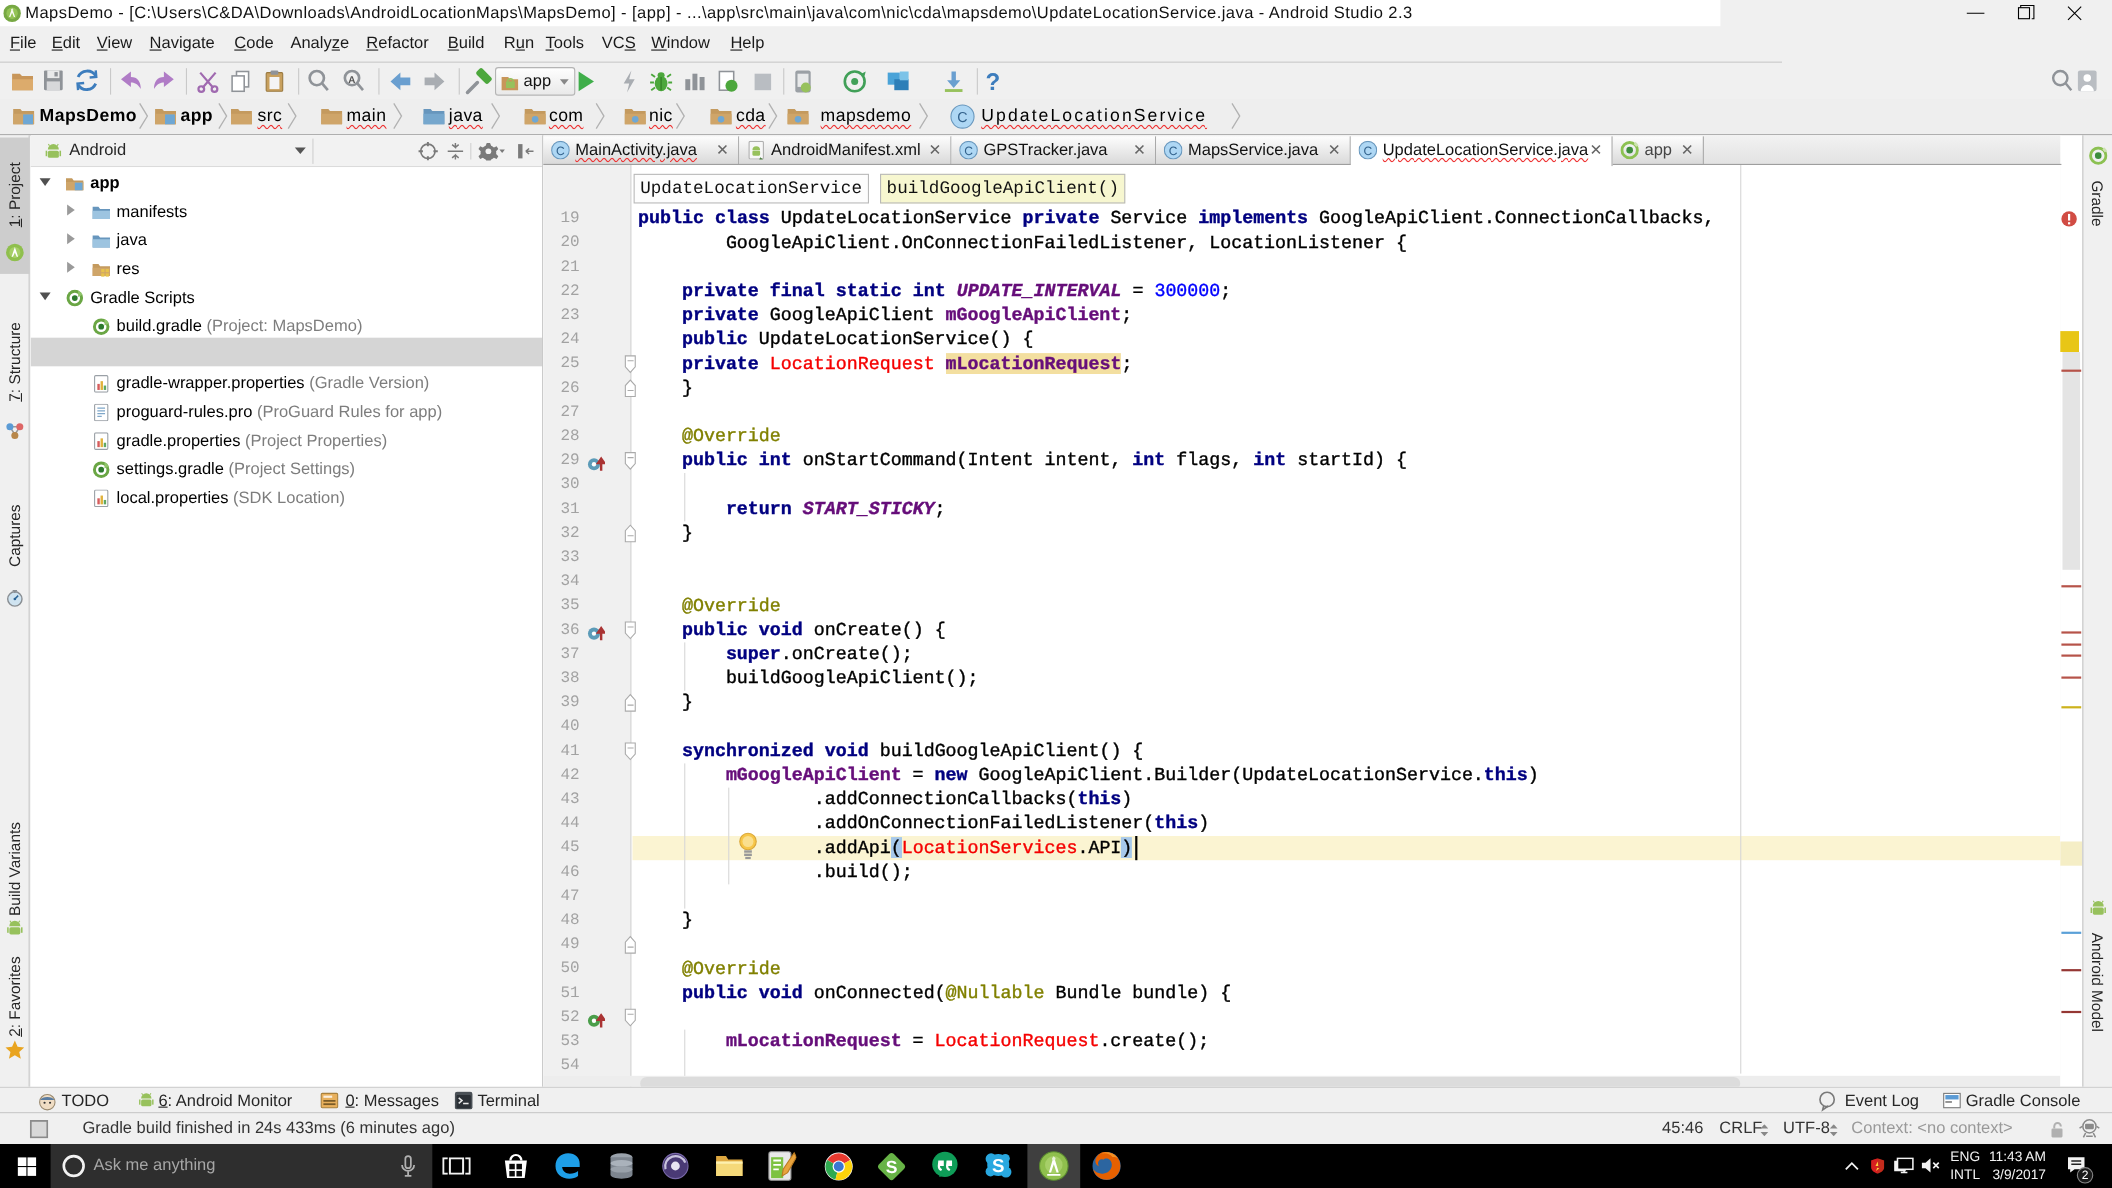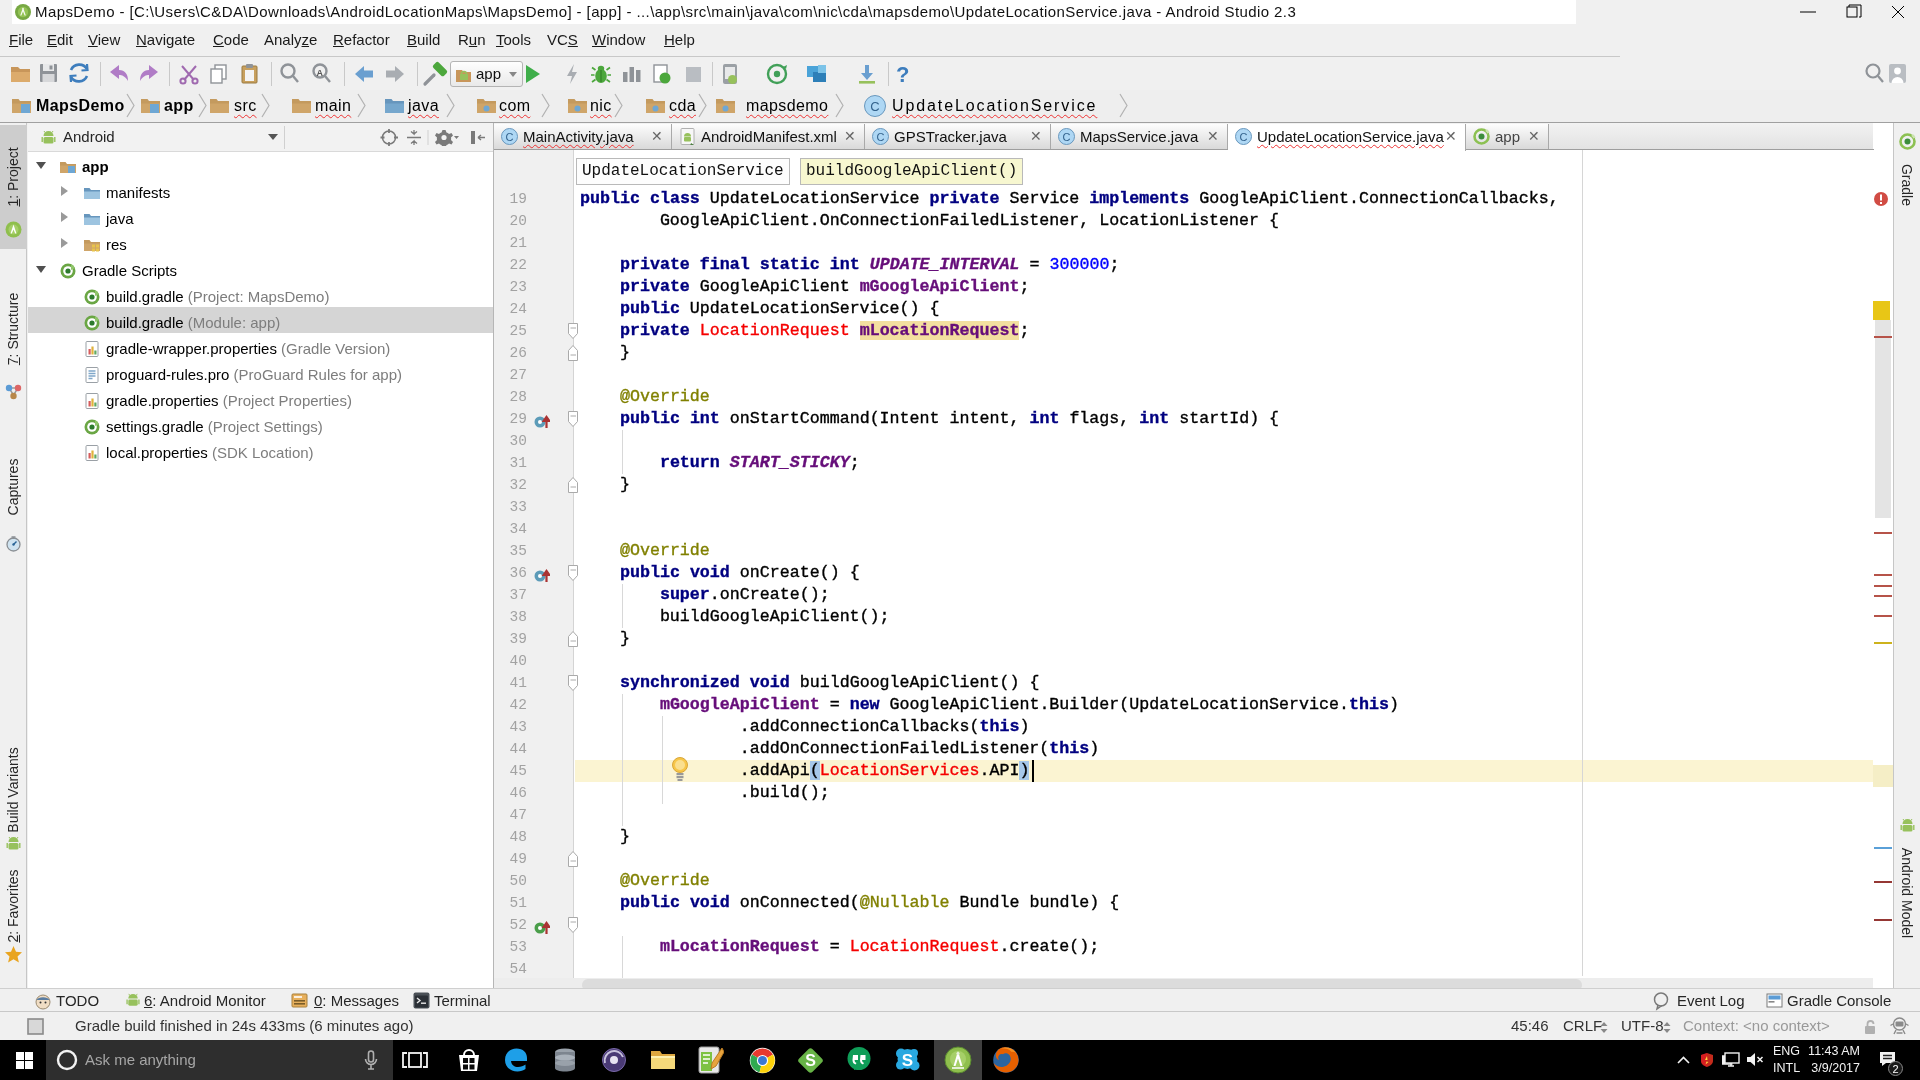--- a/index.html
+++ b/index.html
@@ -1,17 +1,17 @@
 <!DOCTYPE html>
 <html><head><meta charset="utf-8"><style>
 *{margin:0;padding:0;box-sizing:border-box}
 html,body{width:1920px;height:1080px;overflow:hidden;font-family:"Liberation Sans",sans-serif;background:#f0f0f0;position:relative}
 .abs{position:absolute}
 
-#titlebar{left:12px;top:0;width:1564px;height:24px;background:#fff;color:#111;font-size:15px}
+#titlebar{left:0;top:0;width:1564px;height:24px;background:#fff;color:#111;font-size:15px}
 #titletext{left:23px;top:3px;letter-spacing:0.4px;font-size:15px}
 
 #menubar{left:0;top:24px;width:1620px;height:33px;background:#f0f0f0;border-bottom:1px solid #c8c8c8;font-size:15px;color:#1a1a1a}
 .mi{position:absolute;top:7px}
 .mi u{text-decoration:underline}
 
 #toolbar{left:0;top:58px;width:1920px;height:32px;background:#f0f0f0}
 
 #crumbbar{left:0;top:90px;width:1920px;height:33px;background:#eee;border-bottom:1px solid #a0a0a0;font-size:16px}
 .bc{position:absolute;top:7px;white-space:nowrap;letter-spacing:0.4px}
@@ -414,29 +414,20 @@
         <div class="tlabel" style="left:54px">Gradle Scripts</div>
       </div>
     <div class="trow" style="top:132px">
         <svg class="ticon" style="left:56px" viewBox="0 0 16 16">
           <circle cx="8" cy="8" r="7.5" fill="#6aa644"></circle>
           <circle cx="8" cy="8" r="4.8" fill="#fff"></circle>
           <circle cx="8" cy="8" r="2.6" fill="#2d7a2d"></circle>
           <path d="M11 1 a7.5 7.5 0 0 1 4 4 l-4 2 z" fill="#8fc46a"></path>
         </svg>
         <div class="tlabel" style="left:78px">build.gradle <span class="g">(Project: MapsDemo)</span></div>
-      </div>
-    <div class="trow" style="top:158px">
-        <svg class="ticon" style="left:56px" viewBox="0 0 16 16">
-          <circle cx="8" cy="8" r="7.5" fill="#6aa644"></circle>
-          <circle cx="8" cy="8" r="4.8" fill="#fff"></circle>
-          <circle cx="8" cy="8" r="2.6" fill="#2d7a2d"></circle>
-          <path d="M11 1 a7.5 7.5 0 0 1 4 4 l-4 2 z" fill="#8fc46a"></path>
-        </svg>
-        <div class="tlabel" style="left:78px">build.gradle <span class="g">(Module: app)</span></div>
       </div>
     <div class="trow" style="top:184px">
         <svg class="ticon" style="left:56px" viewBox="0 0 16 16">
           <rect x="2" y="0.5" width="12" height="15" rx="1" fill="#fff" stroke="#9aa0a6" stroke-width="1"></rect>
           <rect x="4.5" y="8" width="2.2" height="5.5" fill="#d65c5c"></rect>
           <rect x="7.4" y="5.5" width="2.2" height="8" fill="#e0b23c"></rect>
           <rect x="10.3" y="9.5" width="2.2" height="4" fill="#61a861"></rect>
         </svg>
         <div class="tlabel" style="left:78px">gradle-wrapper.properties <span class="g">(Gradle Version)</span></div>
       </div>

